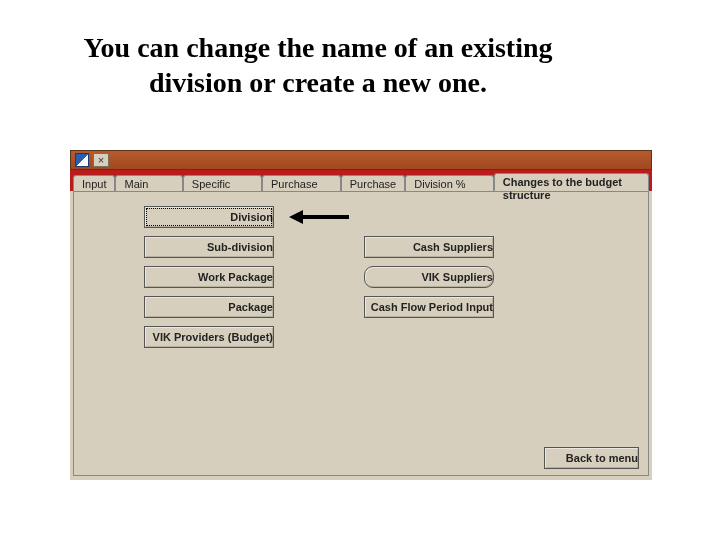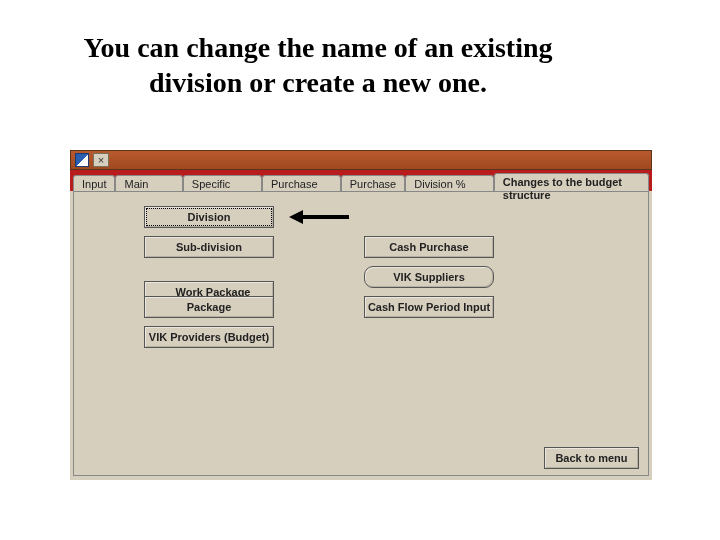--- a/index.html
+++ b/index.html
@@ -108,21 +108,21 @@
   .btn {
     position: absolute;
     width: 130px;
     height: 22px;
     border: 1px solid #555;
     background: #d6cfbe;
     font-family: Tahoma, Arial, sans-serif;
     font-size: 11px;
     font-weight: bold;
     color: #222;
-    text-align: center;
+    text-align: right;
     line-height: 20px;
     cursor: pointer;
     box-shadow: inset 1px 1px 0 rgba(255,255,255,0.5), inset -1px -1px 0 rgba(0,0,0,0.15);
   }
   .btn.focused {
     outline: 1px dotted #000;
     outline-offset: -3px;
   }
   .arrow {
     position: absolute;
@@ -171,25 +171,25 @@
       <div class="tab">Purchase order</div>
       <div class="tab">Purchase</div>
       <div class="tab">Division % criteria</div>
       <div class="tab active">Changes to the budget structure</div>
     </div>
 
     <div class="tab-panel">
 
       <div class="btn focused" style="left:70px; top:14px;">Division</div>
       <div class="btn" style="left:70px; top:44px;">Sub-division</div>
-      <div class="btn" style="left:70px; top:89px;padding-left:8px;">Work Package</div>
+      <div class="btn" style="left:70px; top:74px;padding-left:8px;">Work Package</div>
       <div class="btn" style="left:70px; top:104px;">Package</div>
       <div class="btn" style="left:70px; top:134px;">VIK Providers (Budget)</div>
 
-      <div class="btn" style="left:290px; top:44px;">Cash Purchase</div>
+      <div class="btn" style="left:290px; top:44px;">Cash Suppliers</div>
       <div class="btn" style="left:290px; top:74px;border-radius:9px;">VIK Suppliers</div>
       <div class="btn" style="left:470px; top:255px; width:95px;">Back to menu</div>
 
       <div class="btn" style="left:290px; top:104px;">Cash Flow Period Input</div>
 
       <div class="arrow">
         <div class="arrow-line"></div>
         <div class="arrow-head"></div>
       </div>
 

